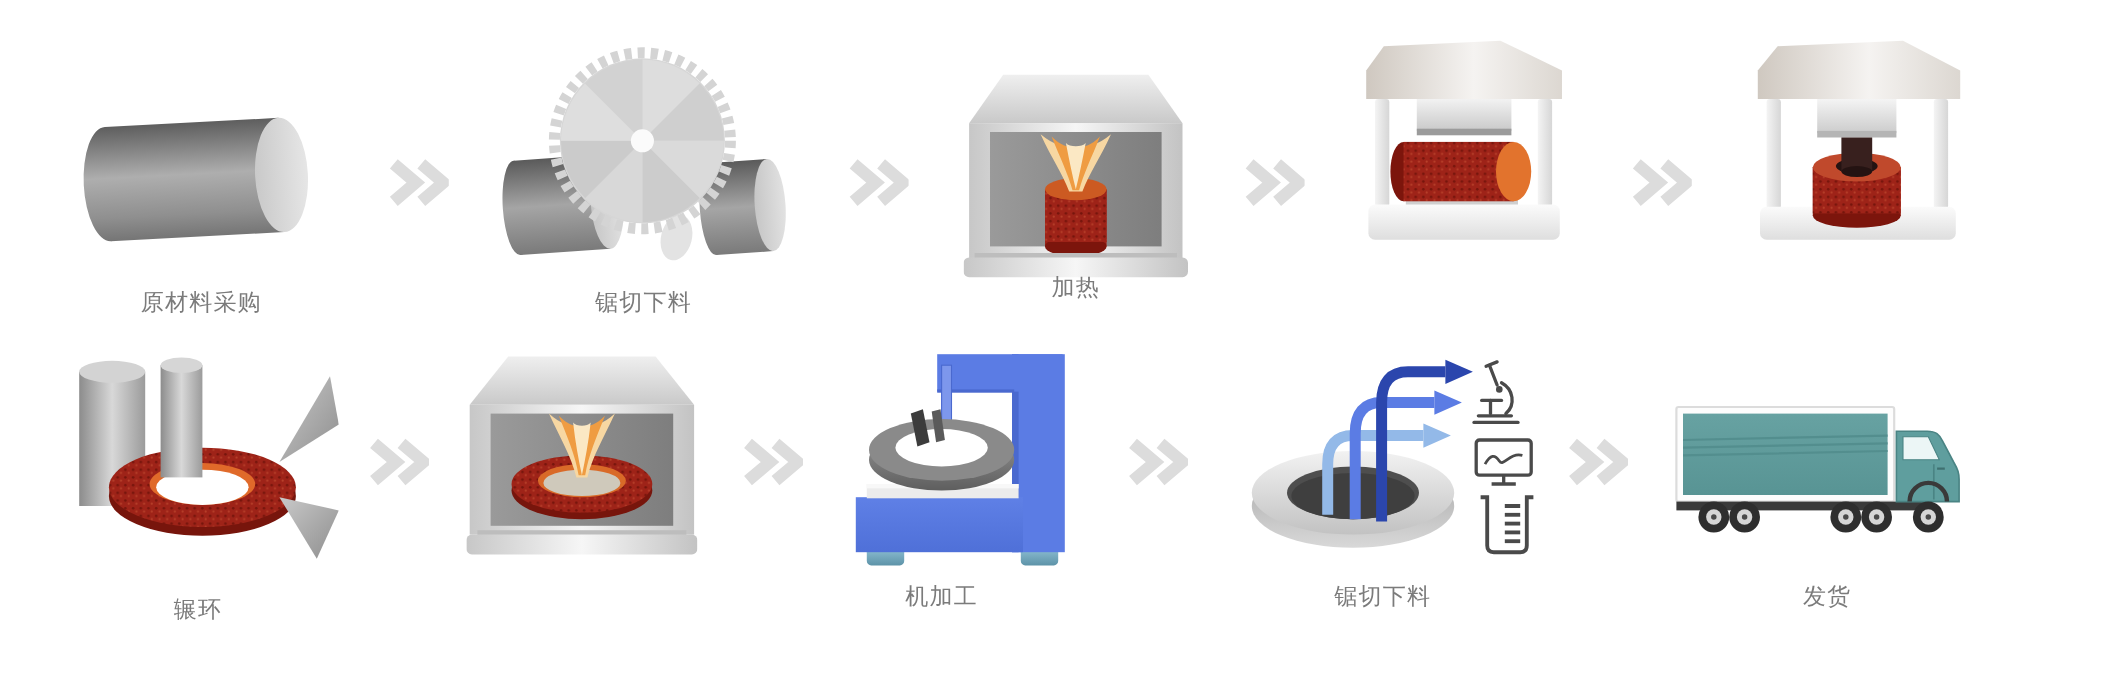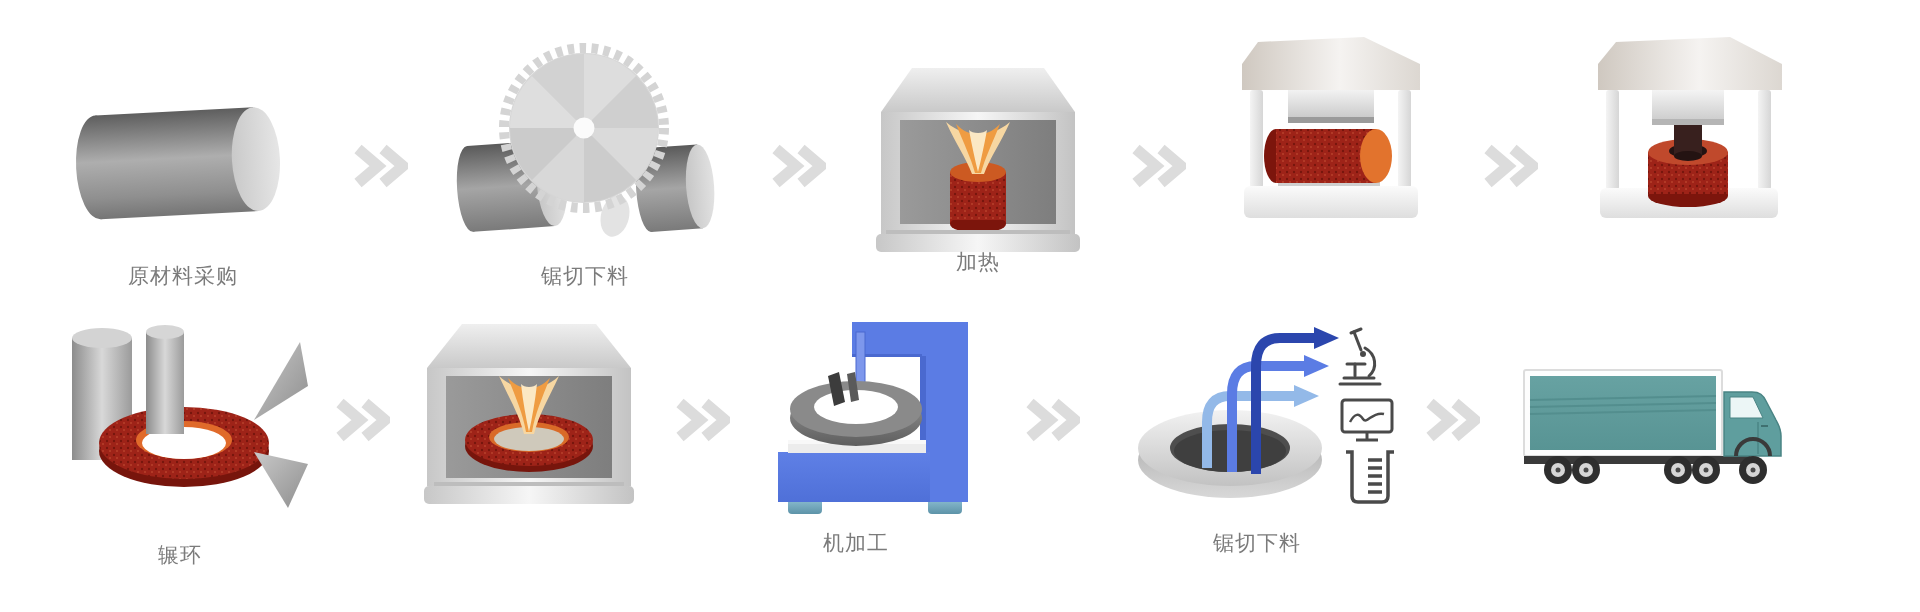--- a/index.html
+++ b/index.html
@@ -439,14 +439,15 @@
           <circle cx="184" cy="104" r="7" fill="#d6d6d6"></circle>
           <circle cx="184" cy="104" r="2.5" fill="#4a4a4a"></circle>
         </g>
       <g>
           <circle cx="231" cy="104" r="14" fill="#2e2e2e"></circle>
           <circle cx="231" cy="104" r="7" fill="#d6d6d6"></circle>
           <circle cx="231" cy="104" r="2.5" fill="#4a4a4a"></circle>
         </g>
     </g>
   </svg>
+  <div class="step-label" style="left:1541px;top:529px">发货</div>
 
 </div>
 
 </body></html>

